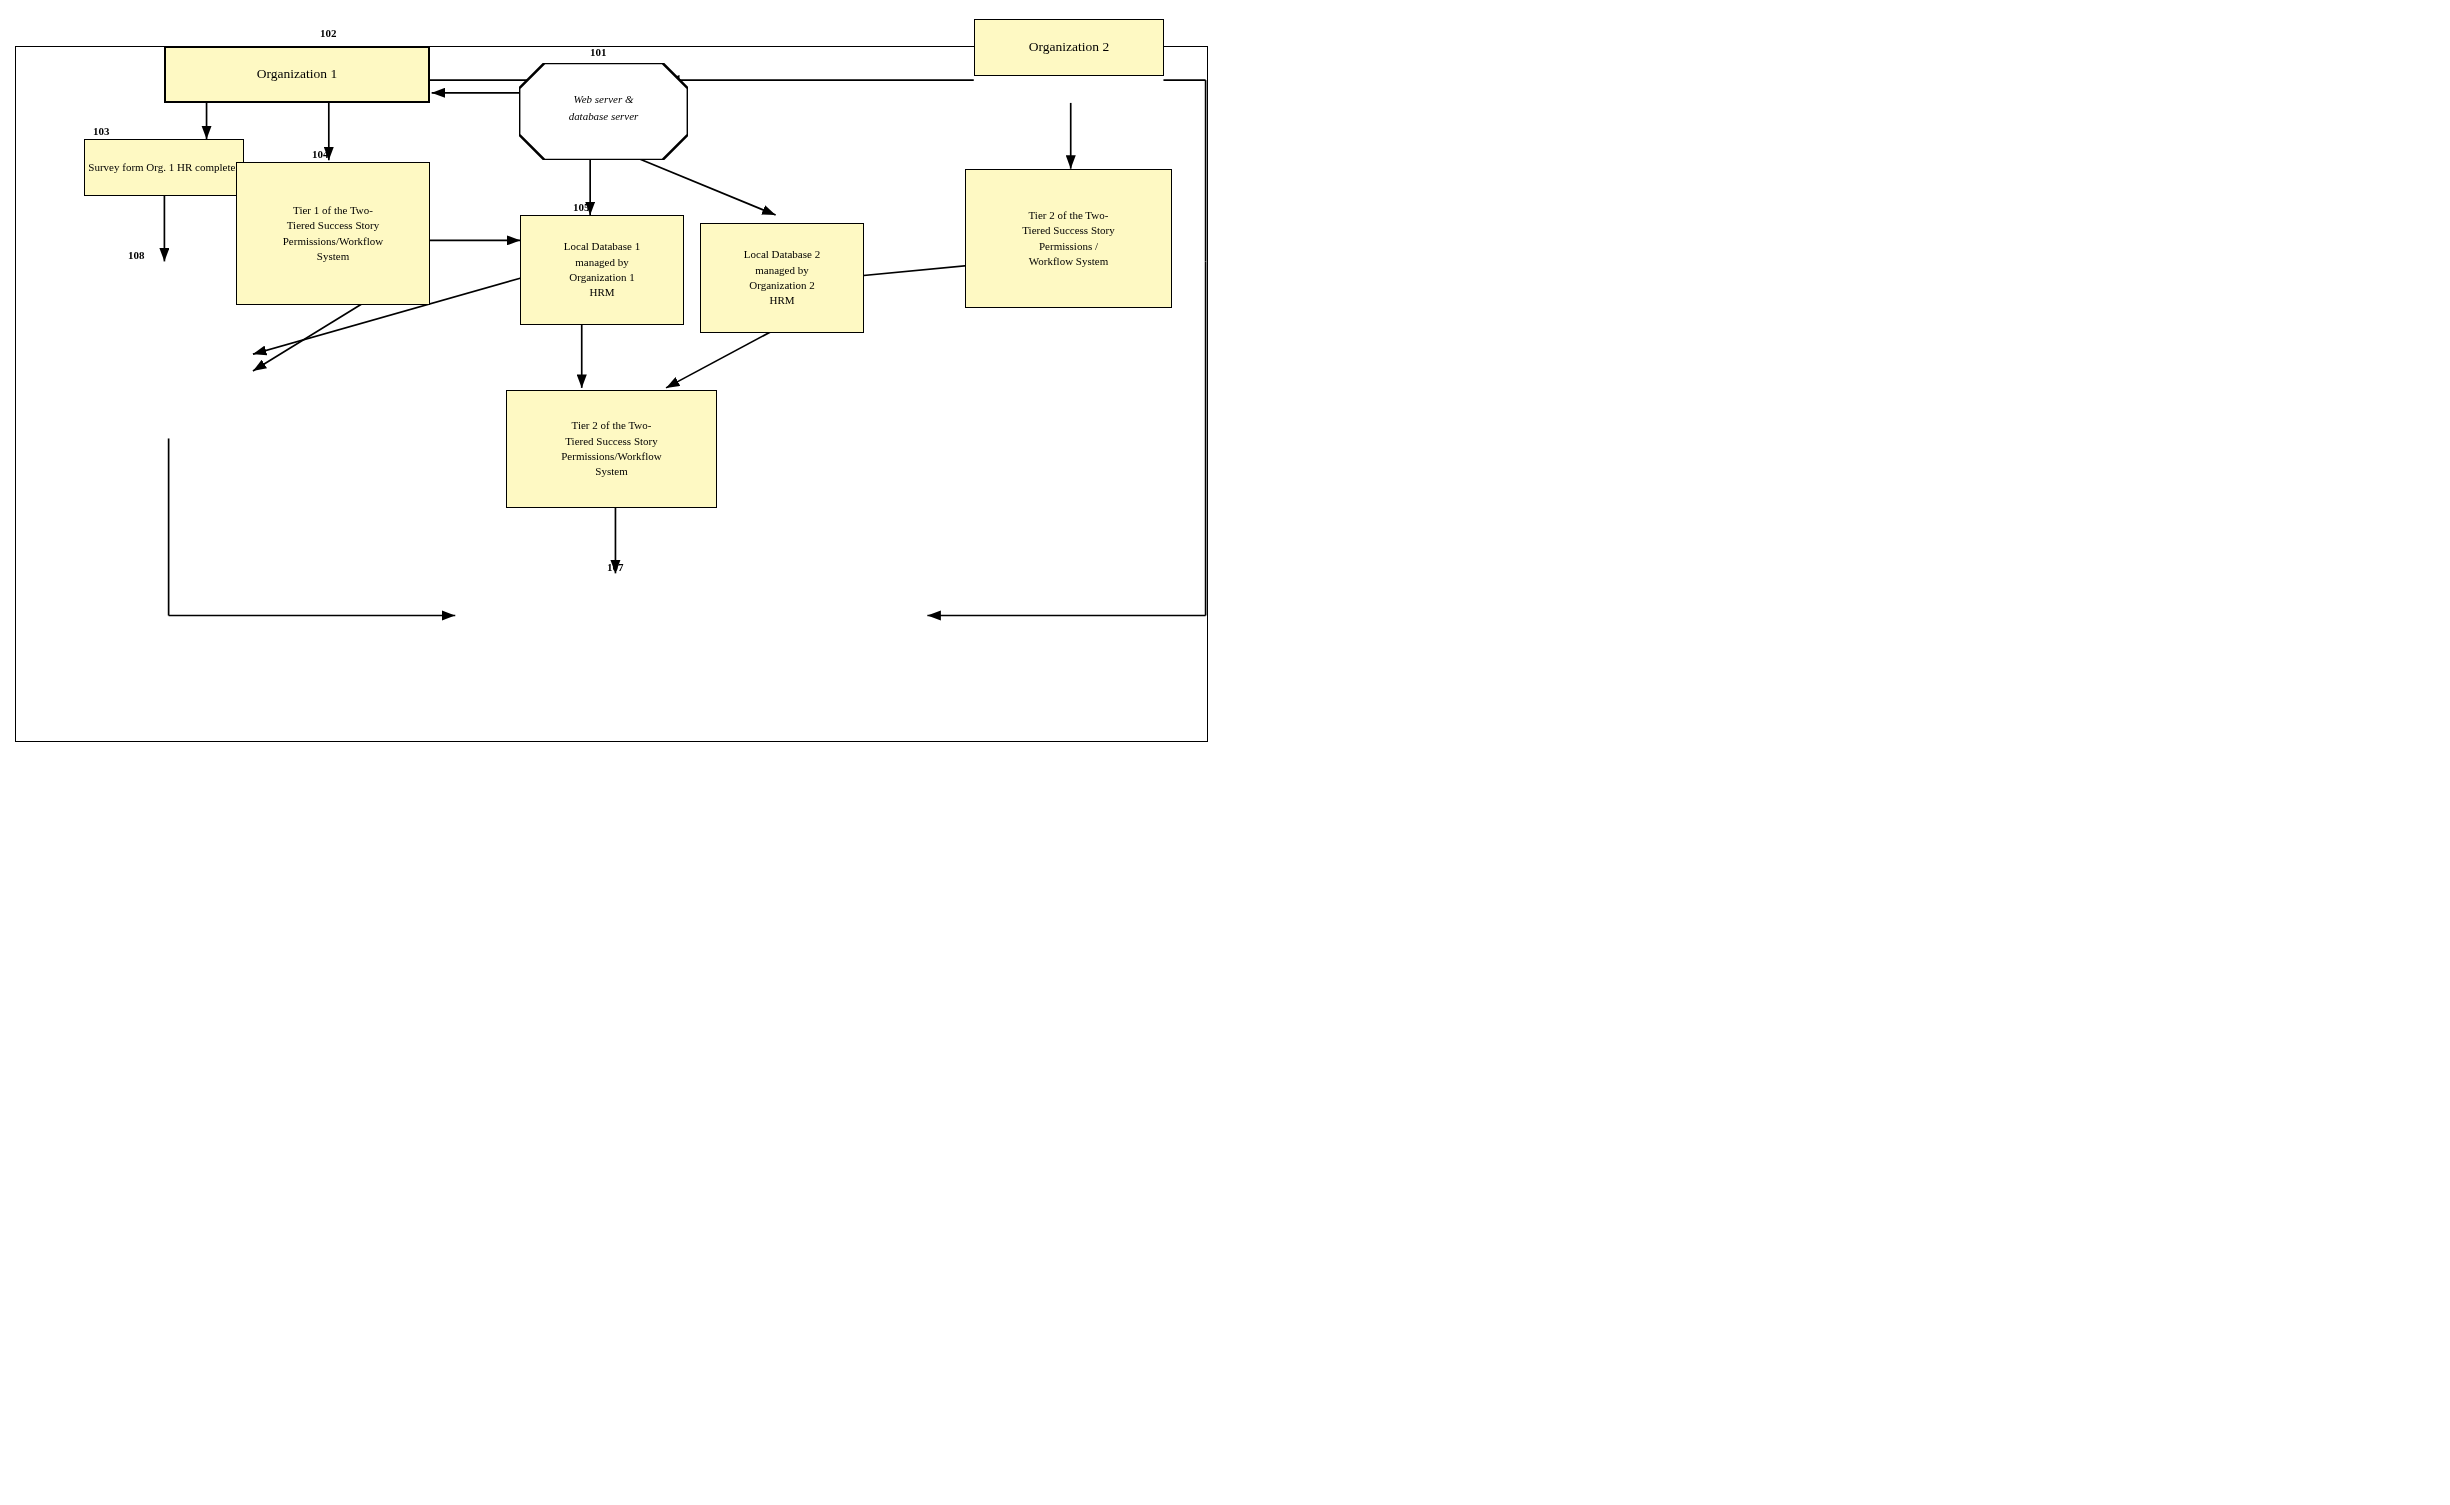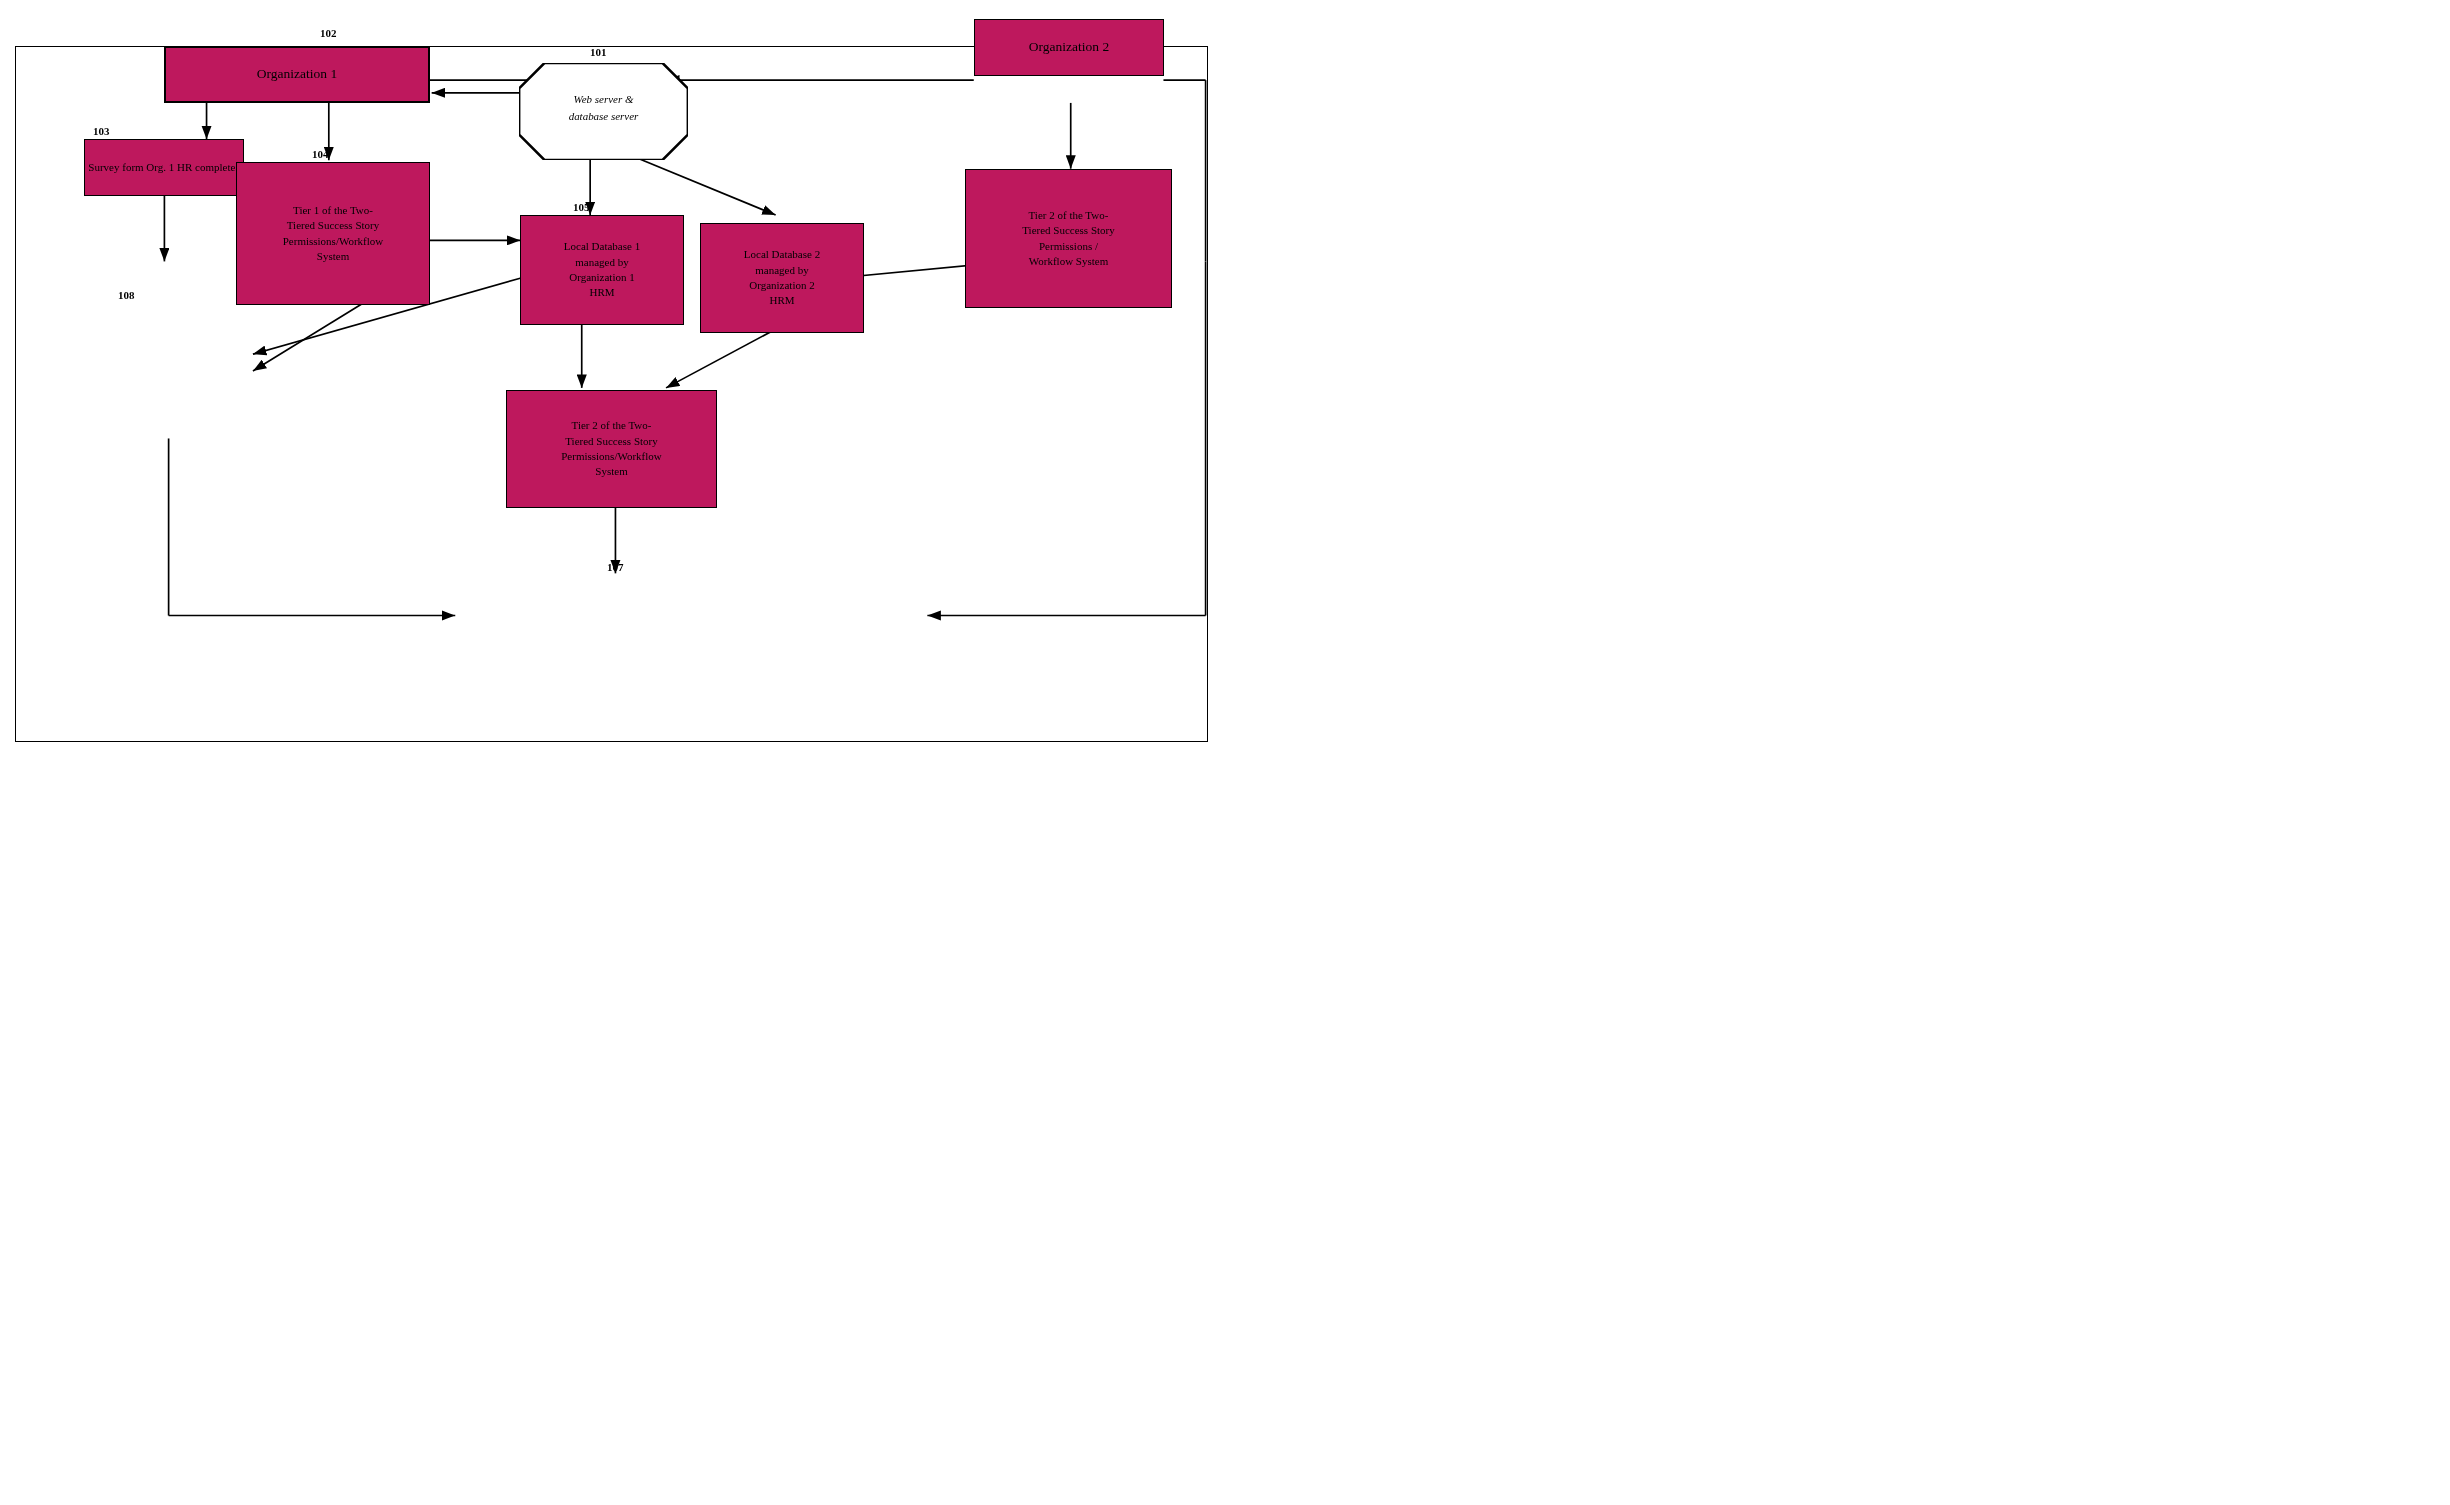--- a/index.html
+++ b/index.html
@@ -12,21 +12,21 @@
       overflow: hidden;
     }
     .diagram-container {
       position: relative;
       width: 100%;
       height: 100%;
     }
     .box {
       position: absolute;
       border: 1.7px solid #000;
-      background: #be185d;
+      background: #fef9c3;
       display: flex;
       align-items: center;
       justify-content: center;
       text-align: center;
       font-size: 11px;
       line-height: 1.4;
     }
     .box-thick {
       border-width: 2.5px;
     }
@@ -146,21 +146,21 @@
   <div class="label" style="left:573px; top:201px;">105</div>
 
   <div class="box" style="left:520px; top:215px; width:164px; height:110px; font-size:11px;">
     <span>Local Database 1<br>managed by<br>Organization 1<br>HRM</span>
   </div>
 
   <div class="box" style="left:700px; top:215px; width:164px; height:110px; font-size:11px;margin-top:8px;">
     <span>Local Database 2<br>managed by<br>Organization 2<br>HRM</span>
   </div>
 
-  <div class="label" style="left:118px; top:249px;margin-top:40px;">108</div>
+  <div class="label" style="left:128px; top:249px;">108</div>
 
 
   <div class="box" style="left:965px; top:169px; width:207px; height:139px; font-size:11px;">
     <span>Tier 2 of the Two-<br>Tiered Success Story<br>Permissions /<br>Workflow System</span>
   </div>
 
   <div class="label" style="left:599px; top:375px;margin-top:28px;">106</div>
 
   <div class="box" style="left:506px; top:390px; width:211px; height:118px; font-size:11px;">
     <span>Tier 2 of the Two-<br>Tiered Success Story<br>Permissions/Workflow<br>System</span>

